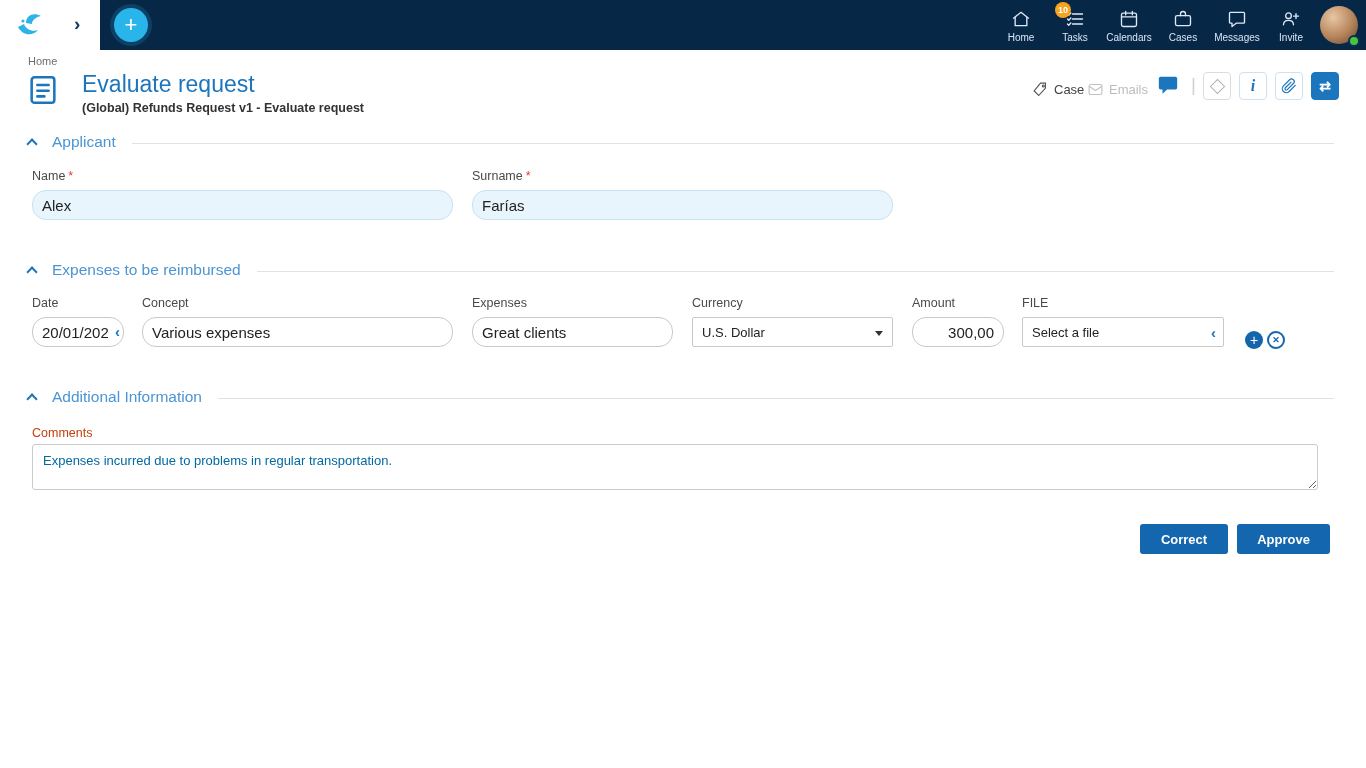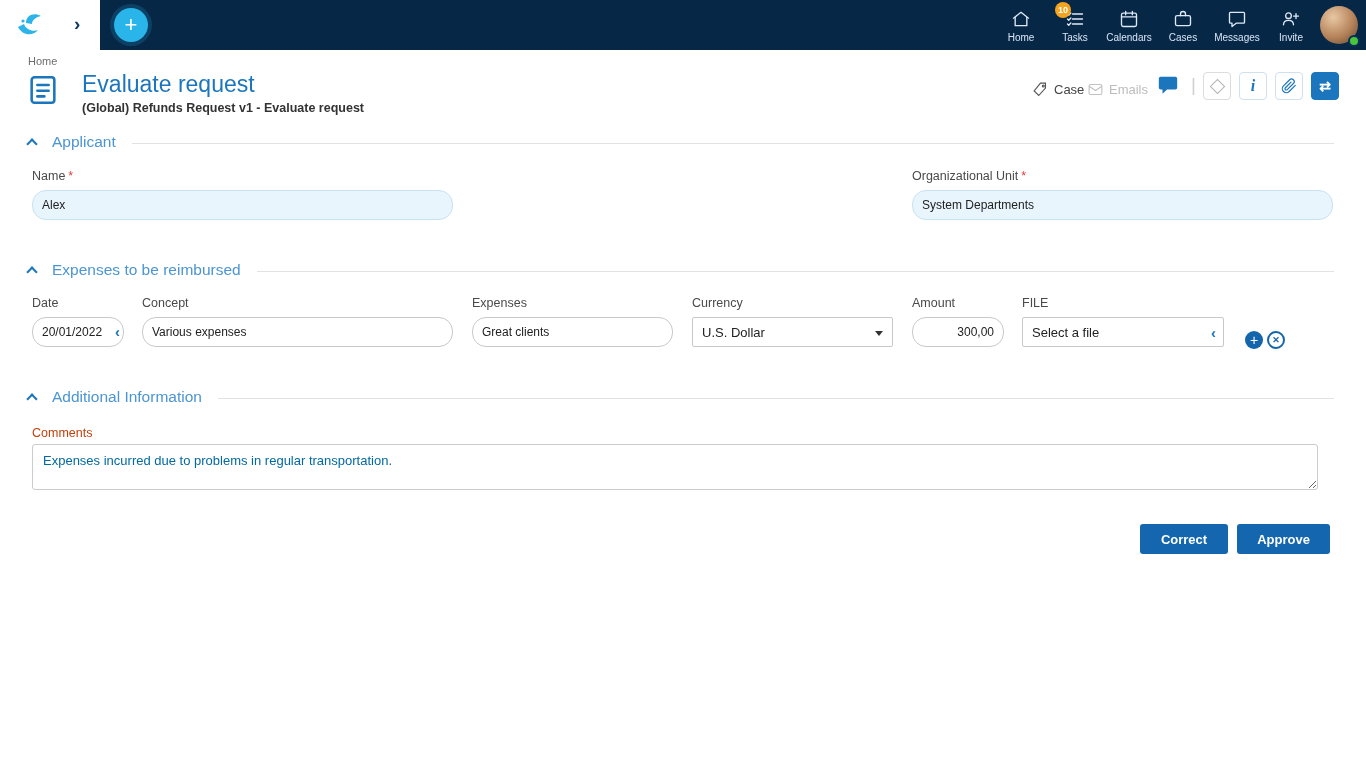--- a/index.html
+++ b/index.html
@@ -51,21 +51,21 @@
   
   .sec-hdr { position:absolute; left:28px; right:32px; display:flex; align-items:center; gap:16px; }
   .chev { width:8px; height:8px; border-left:2px solid #1b76bd; border-top:2px solid #1b76bd; transform:rotate(45deg); margin-top:4px; flex:none; }
   .sec-title { font-size:15.5px; color:#4b95d3; white-space:nowrap; }
   .rule { flex:1; border-top:1px solid #e2e2e2; margin-top:3px; }
 
   
   .fgroup { position:absolute; }
   .flabel { display:block; font-size:12.5px; color:#4a4a4a; margin-bottom:7px; white-space:nowrap; }
   .req { color:#e03c3c; margin-left:3px; }
-  .inp { width:100%; height:30px; border:1px solid #c9c9c9; border-radius:14px; background:#fff; padding:0 9px; font-size:12px; color:#222; }
+  .inp { width:100%; height:30px; border:1px solid #c9c9c9; border-radius:14px; background:#fff; padding:0 9px; font-size:15px; color:#222; }
   .inp.blue { background:#e9f5fc; border-color:#c7e2f2; }
   .pick-wrap { position:relative; }
   .pick-chev { position:absolute; right:4px; top:7px; font-size:15px; font-weight:700; color:#1b76bd; line-height:16px; }
   .sel-wrap { position:relative; height:30px; border:1px solid #c9c9c9; border-radius:2px; background:#fff; }
   .sel-wrap select { width:100%; height:100%; border:none; background:transparent; appearance:none; -webkit-appearance:none; padding:0 9px; font-size:13px; color:#222; }
   .sel-caret { position:absolute; right:9px; top:13px; width:0; height:0; border-left:4px solid transparent; border-right:4px solid transparent; border-top:5px solid #333; pointer-events:none; }
   .inp.amount { text-align:right; }
   .filebox { height:30px; border:1px solid #c9c9c9; border-radius:2px; background:#fff; display:flex; align-items:center; justify-content:space-between; padding:0 7px 0 9px; font-size:13px; color:#222; }
   .filebox .pchev { font-size:15px; font-weight:700; color:#1b76bd; }
   .row-add { position:absolute; left:1245px; top:331px; width:18px; height:18px; border-radius:50%; background:#1565ad; color:#fff; border:none; font-size:14px; line-height:16px; text-align:center; padding:0; }
@@ -212,23 +212,23 @@
   <div class="sec-hdr" style="top:133px" data-interactable="true">
     <span class="chev" data-interactable="false"></span>
     <span class="sec-title" data-interactable="false">Applicant</span>
     <span class="rule" data-interactable="false"></span>
   </div>
 
   <div class="fgroup" style="left:32px; top:169px; width:421px" data-interactable="false">
     <label class="flabel" data-interactable="false"><span>Name</span><span class="req" data-interactable="false">*</span></label>
     <input class="inp blue" type="text" data-interactable="true" value="Alex" style="">
   </div>
-  <div class="fgroup" style="left:912px; top:169px; width:421px" data-interactable="false">
-    <label class="flabel" data-interactable="false"><span>Organizational Unit</span><span class="req" data-interactable="false">*</span></label>
-    <input class="inp blue" type="text" data-interactable="true" value="System Departments" style="">
+  <div class="fgroup" style="left:472px; top:169px; width:421px" data-interactable="false">
+    <label class="flabel" data-interactable="false"><span>Surname</span><span class="req" data-interactable="false">*</span></label>
+    <input class="inp blue" type="text" data-interactable="true" value="Farías" style="">
   </div>
 
   <div class="sec-hdr" style="top:261px" data-interactable="true">
     <span class="chev" data-interactable="false"></span>
     <span class="sec-title" data-interactable="false">Expenses to be reimbursed</span>
     <span class="rule" data-interactable="false"></span>
   </div>
 
   <div class="fgroup" style="left:32px; top:296px; width:92px" data-interactable="false">
     <label class="flabel" data-interactable="false">Date</label>

